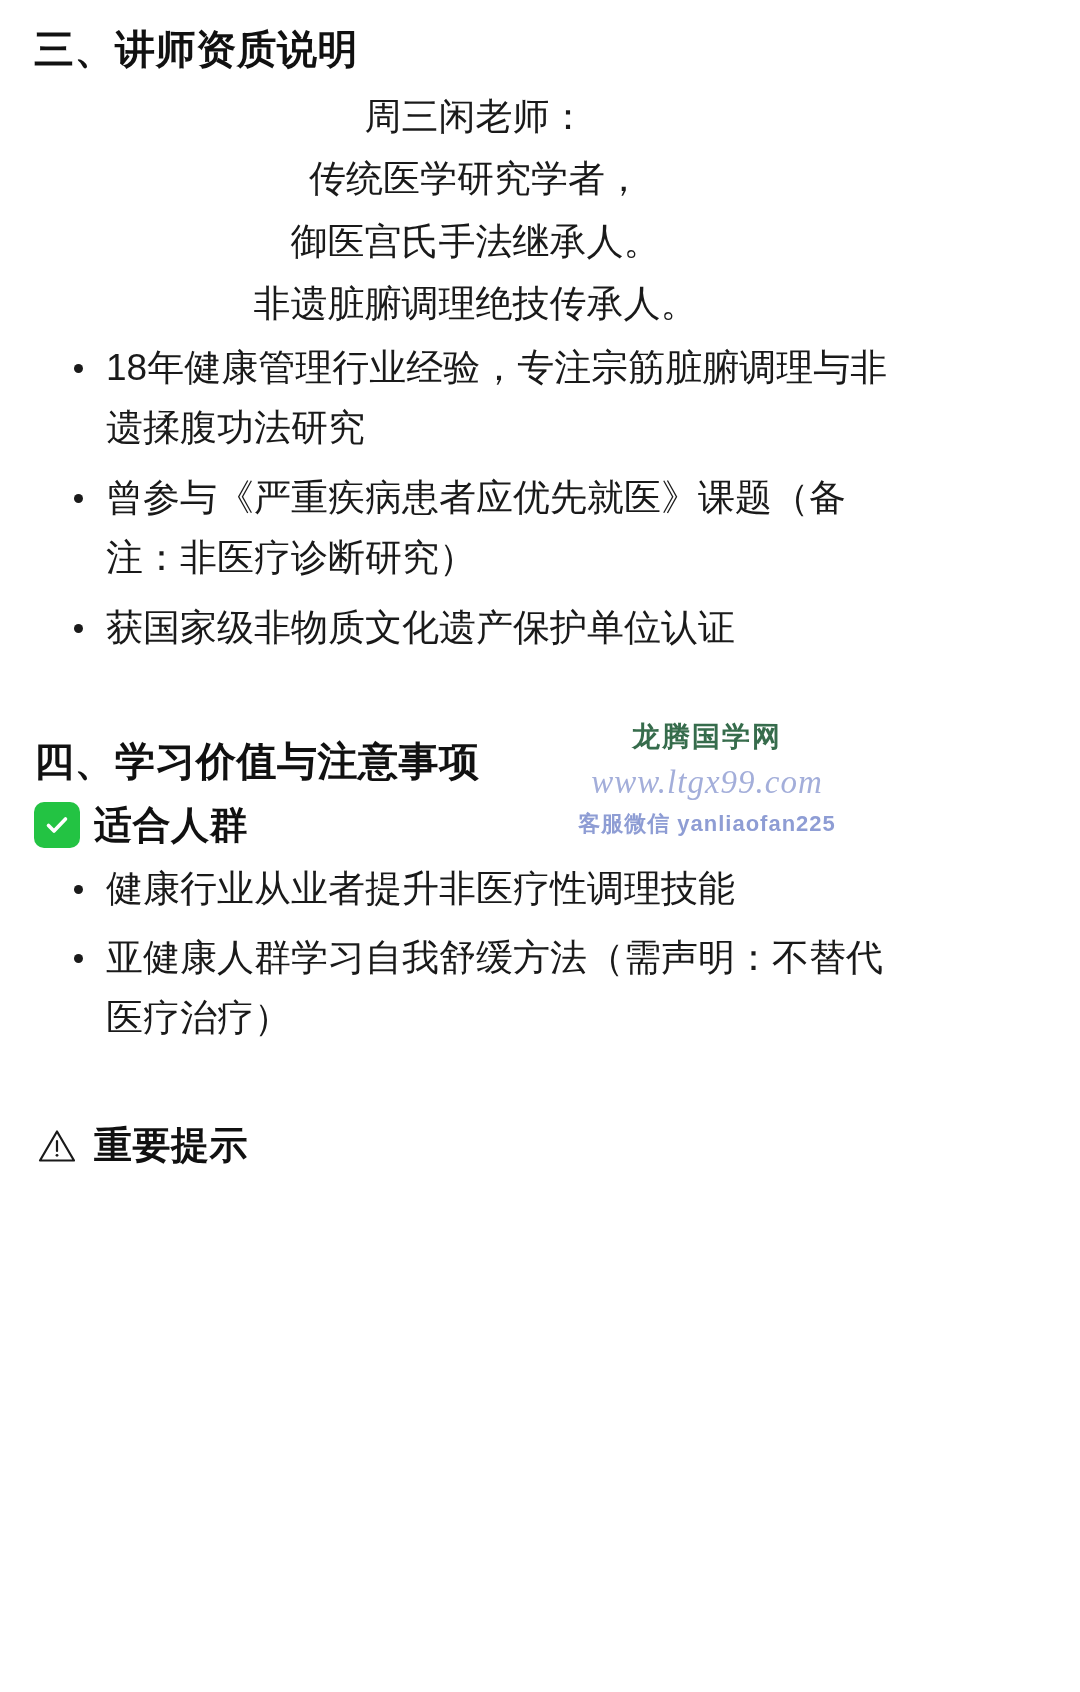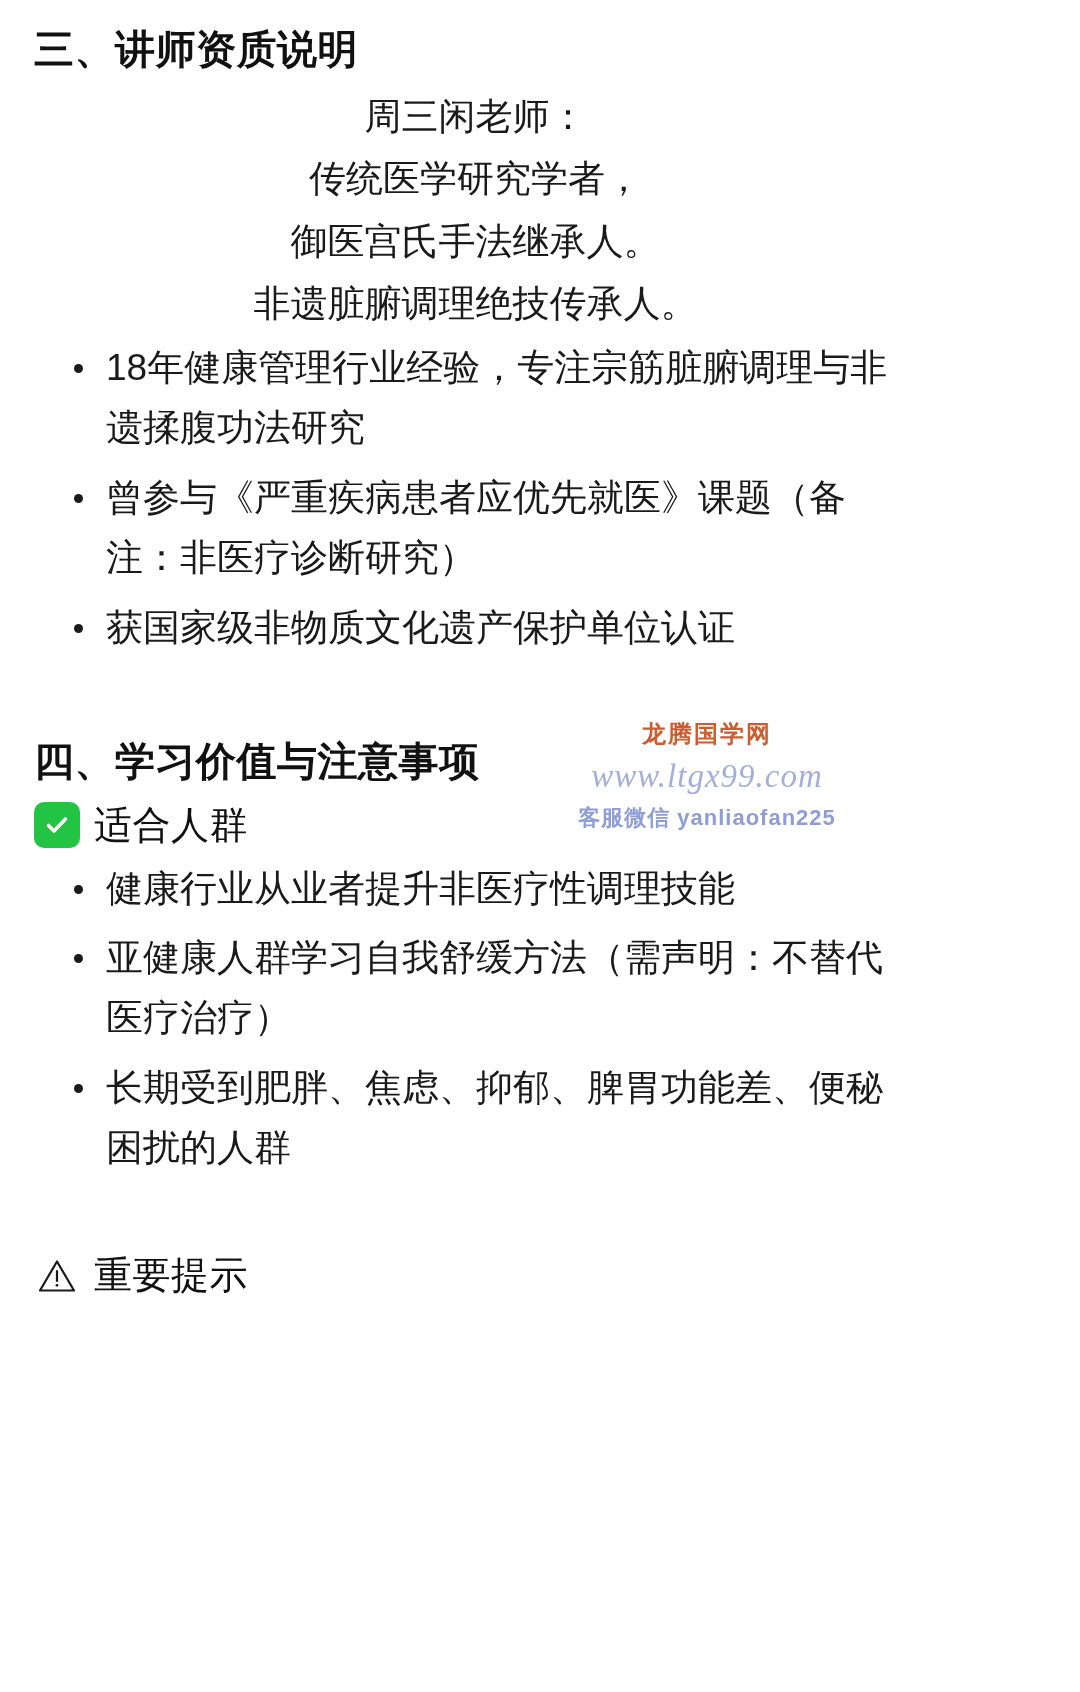--- a/index.html
+++ b/index.html
@@ -62,21 +62,21 @@
   }
   .gap-block { height: 54px; }
   .sub-head {
     display: flex;
     align-items: center;
     gap: 14px;
     margin: 8px 0 8px 0;
   }
   .sub-head .sub-label {
     font-size: 38px;
-    font-weight: normal;
+    font-weight: bold;
     color: #111111;
     letter-spacing: 0.5px;
   }
   .icon-check {
     width: 46px;
     height: 46px;
     border-radius: 10px;
     background: #23c343;
     display: inline-flex;
     align-items: center;
@@ -95,22 +95,22 @@
   .watermark {
     position: absolute;
     right: 44px;
     top: 718px;
     width: 400px;
     text-align: center;
     pointer-events: none;
     user-select: none;
   }
   .wm-line1 {
-    font-size: 24px;
-    color: #c2410c;
+    font-size: 28px;
+    color: #14532d;
     font-weight: bold;
     letter-spacing: 2px;
     opacity: 0.85;
   }
   .wm-line2 {
     font-family: "Liberation Serif", "DejaVu Serif", serif;
     font-size: 33px;
     font-style: italic;
     color: #9aa6d6;
     letter-spacing: 1px;
@@ -153,21 +153,20 @@
       <svg width="30" height="30" viewBox="0 0 30 30" aria-hidden="true">
         <path d="M6.5 15.5 L12 21 L23.5 9" fill="none" stroke="#ffffff" stroke-width="3.6" stroke-linecap="round" stroke-linejoin="round"></path>
       </svg>
     </span>
     <span class="sub-label">适合人群</span>
   </div>
 
   <ul class="bullets">
     <li>健康行业从业者提升非医疗性调理技能</li>
     <li>亚健康人群学习自我舒缓方法（需声明：不替代医疗治疗）</li>
-    <li>长期受到肥胖、焦虑、抑郁、脾胃功能差、便秘困扰的人群</li>
   </ul>
 
   <div class="gap-block"></div>
 
   <div class="sub-head">
     <span class="icon-warn">
       <svg width="42" height="42" viewBox="0 0 42 42" aria-hidden="true">
         <path d="M21 6.5 L38 35.5 L4 35.5 Z" fill="none" stroke="#1a1a1a" stroke-width="2.2" stroke-linejoin="round"></path>
         <line x1="21" y1="16" x2="21" y2="26" stroke="#1a1a1a" stroke-width="2.2" stroke-linecap="round"></line>
         <circle cx="21" cy="30.3" r="1.4" fill="#1a1a1a"></circle>

